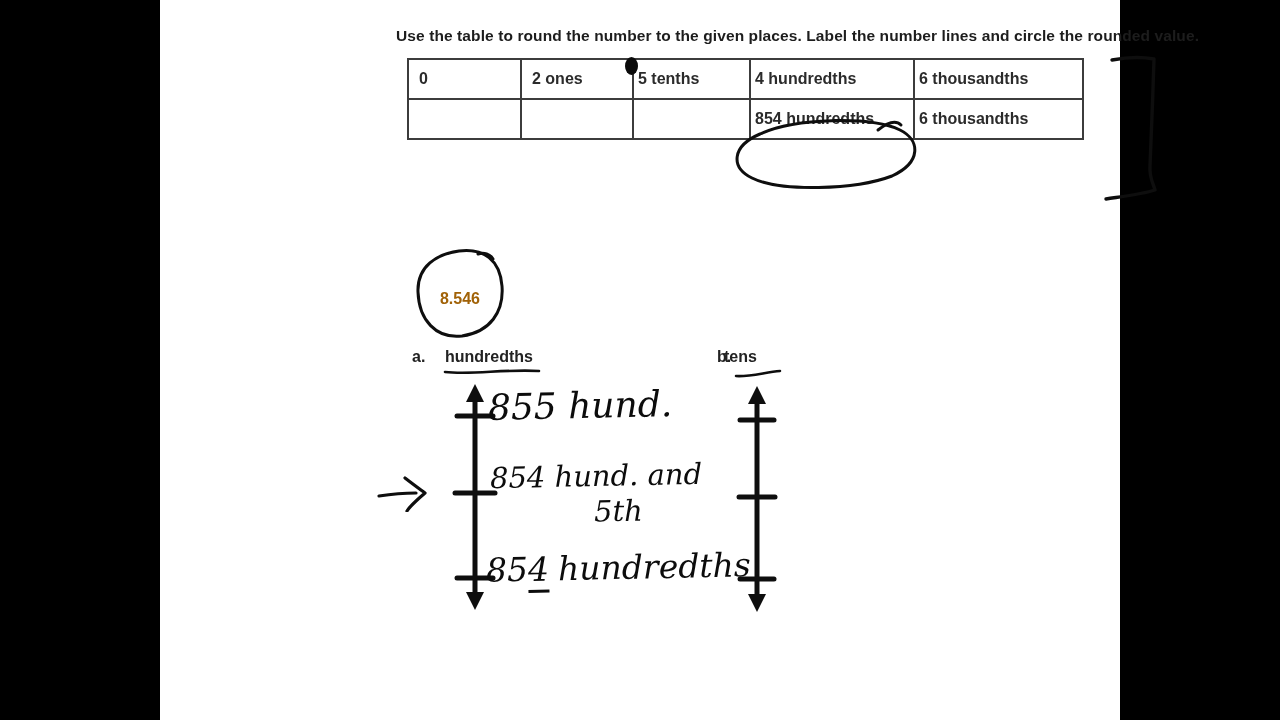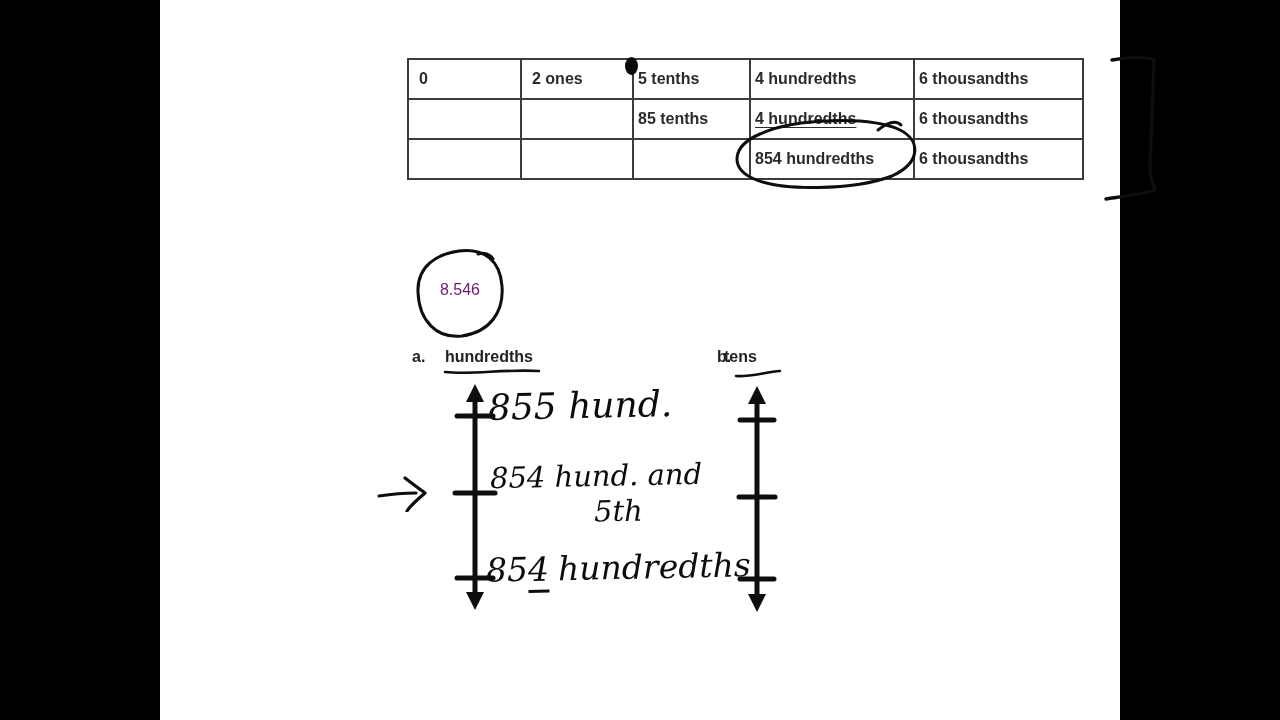--- a/index.html
+++ b/index.html
@@ -16,62 +16,56 @@
   table.pv td { border: 2px solid #3c3c3c; height: 40px; vertical-align: middle;
                 font-size: 16px; font-weight: 600; color: #2b2b2b; 
                 padding: 0 4px; overflow: hidden; white-space: nowrap; }
   table.pv td.al { text-align: left; padding-left: 10px; }
   table.pv td.ul { text-decoration: underline; text-underline-offset: 3px; }
 
   .dot { left: 465px; top: 57px; width: 13px; height: 18px; background: #0a0a0a; border-radius: 50%; }
 
   .ink-stroke { stroke: #0e0e0e; fill: none; stroke-linecap: round; stroke-linejoin: round; }
 
-  .circ-num { left: 252px; top: 243px; width: 96px; height: 94px; display: flex;
-              align-items: center; justify-content: center; font-size: 16px; font-weight: normal; color: #701a75; }
+  .circ-num { left: 252px; top: 252px; width: 96px; height: 94px; display: flex;
+              align-items: center; justify-content: center; font-size: 16px; font-weight: bold; color: #a16207; }
 
   .plabel { font-size: 16px; font-weight: bold; color: #222; white-space: nowrap; }
 
   .handwritten { font-family: "DejaVu Serif", serif; font-style: italic; color: #0c0c0c;
                  white-space: nowrap; transform: rotate(-1.2deg); line-height: 1; }
   .hw-855   { left: 328px; top: 388px; font-size: 36px; }
   .hw-854m  { left: 330px; top: 462px; font-size: 29px; }
   .hw-5th   { left: 434px; top: 497px; font-size: 29px; }
   .hw-854b  { left: 326px; top: 551px; font-size: 33px; }
   .hw-854b .u4 { border-bottom: 3px solid #0c0c0c; padding-bottom: 1px; }
   .hw-854b .suffix { margin-left: 9px; }
 </style>
 </head>
 <body>
 
 <div class="stage">
   <div class="paper">
 
+    <div class="abs instruction">Use the table to round the number to the given places.  Label the number lines and circle the rounded value.</div>
 
     <table class="pv abs" style="left:247px; top:58px; width:675px;">
       <colgroup>
         <col style="width:113px">
           <col style="width:112px">
           <col style="width:117px">
         <col style="width:164px">
           <col style="width:169px">
       </colgroup>
       <tbody>
           <tr>
         <td class="al">0</td>
         <td class="al">2 ones</td>
         <td>5 tenths</td>
         <td>4 hundredths</td>
-        <td>6 thousandths</td>
-      </tr>
-      <tr>
-        <td></td>
-        <td></td>
-        <td>85 tenths</td>
-        <td class="ul">4 hundredths</td>
         <td>6 thousandths</td>
       </tr>
       <tr>
         <td></td>
         <td></td>
         <td></td>
         <td>854 hundredths</td>
         <td>6 thousandths</td>
       </tr>
     </tbody>

